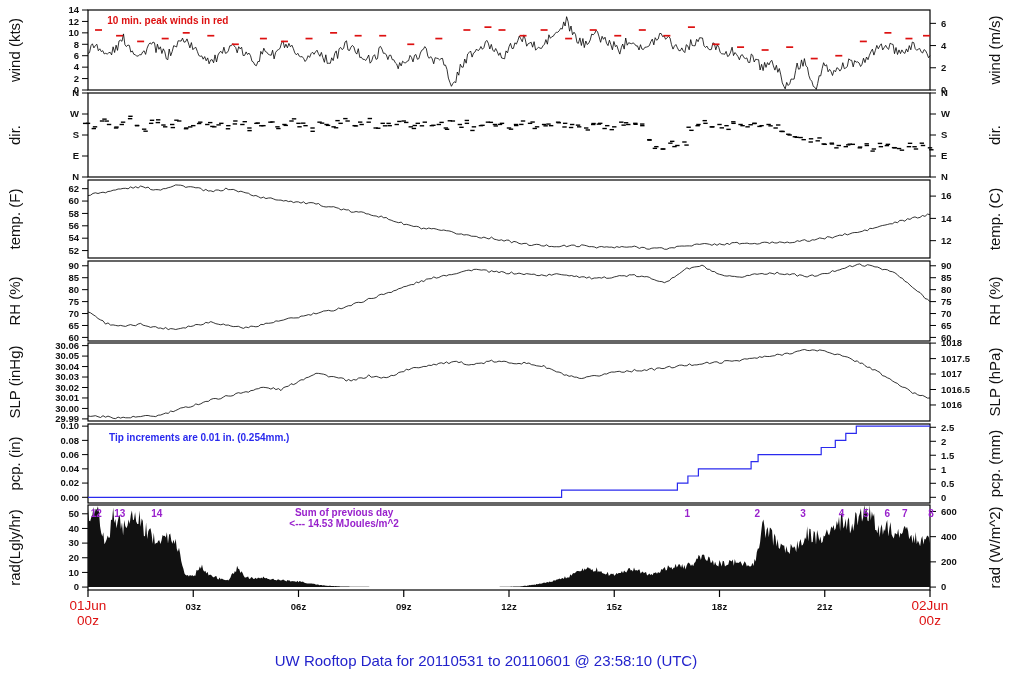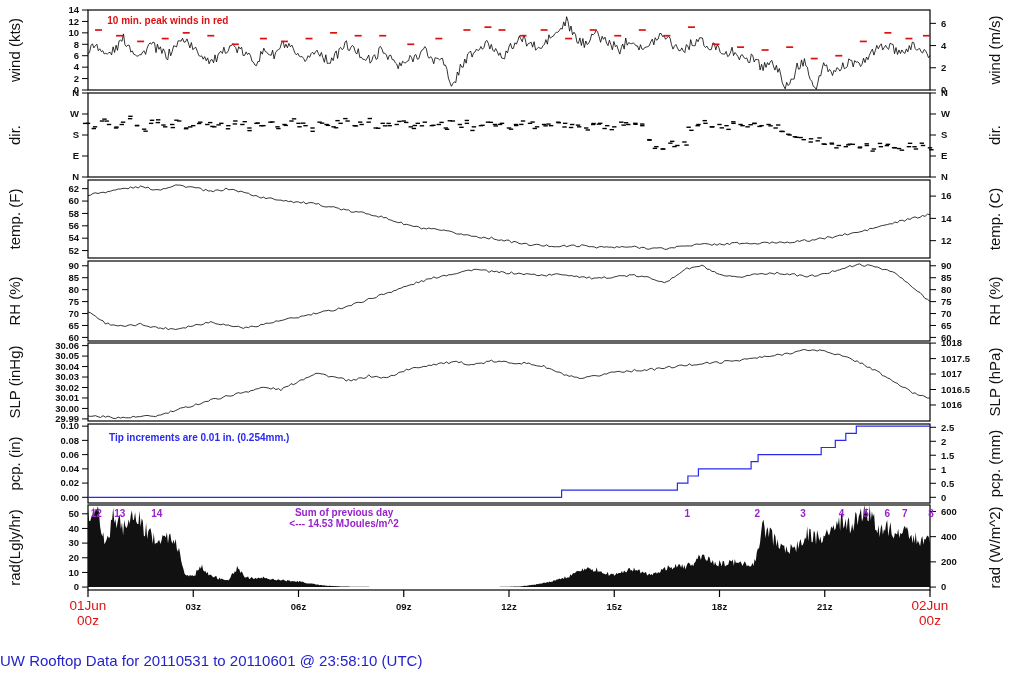--- a/index.html
+++ b/index.html
@@ -2,21 +2,21 @@
 <html><head>
 <meta charset="utf-8">
 <style>
   html,body{margin:0;padding:0;background:#ffffff;}
   .figure{position:relative;width:1024px;height:700px;background:#ffffff;font-family:"Liberation Sans",sans-serif;}
   .figure svg{position:absolute;left:0;overflow:visible;}
   text{font-family:"Liberation Sans",sans-serif;}
   .tick{font-size:9.5px;font-weight:700;fill:#111111;}
   .axtitle{font-size:15px;font-weight:400;fill:#111111;}
   .ann{font-size:10px;font-weight:700;}
-  .page-title{position:absolute;top:652px;left:0;width:940px;text-align:left;font-size:15px;color:#2323cc;}
+  .page-title{position:absolute;top:652px;left:16px;width:940px;text-align:center;font-size:15px;color:#2323cc;}
 </style>
 </head>
 <body>
 
 <div class="figure">
   <svg width="1024" height="80" style="top:10px">
       <rect x="88" y="0" width="842" height="80" fill="#ffffff" stroke="#000000" stroke-width="1.2"></rect>
       <polyline points="88.0,43.4 89.5,42.7 91.0,35.6 92.4,33.8 93.9,37.9 95.4,35.5 96.9,34.3 98.3,40.7 99.8,38.8 101.3,41.6 102.8,40.7 104.2,43.9 105.7,43.3 107.2,44.1 108.7,42.8 110.2,42.3 111.6,44.9 113.1,36.8 114.6,42.5 116.1,35.2 117.5,40.4 119.0,31.0 120.5,30.2 122.0,31.3 123.5,23.9 124.9,34.6 126.4,36.6 127.9,35.0 129.4,35.5 130.8,42.1 132.3,40.9 133.8,44.3 135.3,44.7 136.7,46.2 138.2,45.9 139.7,44.7 141.2,44.8 142.7,41.9 144.1,40.8 145.6,44.4 147.1,38.2 148.6,34.6 150.0,32.8 151.5,34.2 153.0,32.0 154.5,32.8 156.0,42.6 157.4,34.2 158.9,39.3 160.4,36.8 161.9,43.5 163.3,38.8 164.8,41.8 166.3,48.8 167.8,49.7 169.2,39.0 170.7,45.8 172.2,41.5 173.7,35.7 175.2,36.3 176.6,37.0 178.1,30.8 179.6,30.9 181.1,31.1 182.5,28.1 184.0,32.2 185.5,31.8 187.0,28.9 188.4,33.0 189.9,37.9 191.4,32.6 192.9,39.7 194.4,38.0 195.8,37.3 197.3,41.3 198.8,45.5 200.3,46.3 201.7,45.9 203.2,49.2 204.7,46.6 206.2,50.8 207.7,47.9 209.1,53.8 210.6,50.1 212.1,49.6 213.6,52.8 215.0,44.9 216.5,52.0 218.0,45.0 219.5,42.4 220.9,41.3 222.4,43.4 223.9,37.2 225.4,43.3 226.9,42.8 228.3,40.9 229.8,35.8 231.3,35.7 232.8,33.7 234.2,36.0 235.7,37.5 237.2,42.8 238.7,36.7 240.2,38.9 241.6,37.2 243.1,45.5 244.6,45.4 246.1,41.9 247.5,44.5 249.0,43.1 250.5,45.6 252.0,51.3 253.4,52.1 254.9,55.0 256.4,55.7 257.9,51.5 259.4,51.5 260.8,41.4 262.3,44.2 263.8,38.2 265.3,41.5 266.7,42.1 268.2,44.2 269.7,44.9 271.2,45.3 272.6,40.2 274.1,48.9 275.6,42.5 277.1,40.4 278.6,39.5 280.0,38.4 281.5,33.0 283.0,30.9 284.5,37.7 285.9,34.2 287.4,37.8 288.9,33.4 290.4,36.8 291.9,35.2 293.3,38.5 294.8,42.9 296.3,44.8 297.8,43.3 299.2,46.1 300.7,46.8 302.2,46.6 303.7,48.6 305.1,51.5 306.6,49.6 308.1,45.7 309.6,47.4 311.1,43.6 312.5,42.2 314.0,44.3 315.5,41.9 317.0,40.2 318.4,43.6 319.9,46.3 321.4,42.4 322.9,47.7 324.4,52.3 325.8,44.8 327.3,53.5 328.8,53.2 330.3,53.3 331.7,47.8 333.2,50.6 334.7,43.5 336.2,40.9 337.6,48.5 339.1,38.8 340.6,37.4 342.1,39.6 343.6,38.4 345.0,32.1 346.5,30.8 348.0,40.0 349.5,40.5 350.9,37.2 352.4,35.4 353.9,37.0 355.4,42.3 356.8,44.1 358.3,38.7 359.8,47.5 361.3,47.2 362.8,49.3 364.2,49.3 365.7,50.5 367.2,48.1 368.7,45.0 370.1,53.2 371.6,51.3 373.1,46.3 374.6,44.7 376.1,49.4 377.5,48.6 379.0,37.6 380.5,36.4 382.0,39.2 383.4,43.3 384.9,43.2 386.4,45.0 387.9,49.6 389.3,45.3 390.8,45.2 392.3,49.7 393.8,49.8 395.3,52.8 396.7,54.0 398.2,58.8 399.7,52.6 401.2,55.9 402.6,51.2 404.1,52.6 405.6,53.0 407.1,51.2 408.6,50.7 410.0,45.4 411.5,47.4 413.0,51.9 414.5,45.4 415.9,44.5 417.4,49.3 418.9,48.6 420.4,43.0 421.8,40.2 423.3,39.4 424.8,36.6 426.3,38.6 427.8,46.1 429.2,48.3 430.7,46.6 432.2,48.8 433.7,53.8 435.1,47.7 436.6,48.2 438.1,48.5 439.6,49.9 441.0,48.6 442.5,48.4 444.0,55.2 445.5,55.1 447.0,59.5 448.4,68.1 449.9,72.4 451.4,76.3 452.9,73.5 454.3,71.8 455.8,72.6 457.3,62.0 458.8,65.2 460.3,54.2 461.7,57.1 463.2,57.2 464.7,49.0 466.2,53.2 467.6,44.0 469.1,42.6 470.6,41.0 472.1,47.1 473.5,43.1 475.0,42.0 476.5,39.0 478.0,40.7 479.5,39.5 480.9,36.5 482.4,39.3 483.9,37.6 485.4,31.9 486.8,30.4 488.3,33.2 489.8,39.0 491.3,34.4 492.8,40.1 494.2,41.7 495.7,38.5 497.2,41.5 498.7,45.4 500.1,42.8 501.6,48.0 503.1,48.4 504.6,48.8 506.0,40.9 507.5,42.9 509.0,36.8 510.5,33.3 512.0,38.5 513.4,38.4 514.9,32.8 516.4,34.1 517.9,30.4 519.3,26.0 520.8,28.8 522.3,31.8 523.8,24.9 525.2,29.1 526.7,36.2 528.2,33.7 529.7,33.0 531.2,32.3 532.6,37.2 534.1,31.7 535.6,40.2 537.1,38.7 538.5,37.2 540.0,38.2 541.5,38.4 543.0,35.8 544.5,34.2 545.9,29.6 547.4,34.2 548.9,24.8 550.4,28.3 551.8,26.7 553.3,26.2 554.8,23.7 556.3,22.4 557.7,22.3 559.2,20.8 560.7,18.3 562.2,19.1 563.7,11.9 565.1,16.0 566.6,6.7 568.1,11.7 569.6,21.2 571.0,16.0 572.5,24.8 574.0,22.2 575.5,24.4 577.0,32.7 578.4,33.3 579.9,27.9 581.4,35.5 582.9,28.5 584.3,37.6 585.8,31.0 587.3,34.6 588.8,33.0 590.2,30.0 591.7,24.1 593.2,24.8 594.7,23.4 596.2,20.2 597.6,21.9 599.1,26.8 600.6,32.3 602.1,26.3 603.5,29.3 605.0,27.2 606.5,33.2 608.0,35.6 609.4,30.2 610.9,34.7 612.4,39.8 613.9,31.5 615.4,36.6 616.8,35.4 618.3,40.1 619.8,44.1 621.3,37.7 622.7,34.0 624.2,39.1 625.7,28.0 627.2,35.2 628.7,32.7 630.1,33.3 631.6,33.7 633.1,32.9 634.6,33.9 636.0,35.9 637.5,35.9 639.0,40.0 640.5,34.7 641.9,39.0 643.4,39.5 644.9,37.3 646.4,37.1 647.9,36.6 649.3,35.7 650.8,31.7 652.3,29.1 653.8,34.9 655.2,27.7 656.7,30.3 658.2,29.0 659.7,23.4 661.2,23.6 662.6,26.6 664.1,25.9 665.6,29.3 667.1,27.6 668.5,26.5 670.0,27.9 671.5,34.7 673.0,39.1 674.4,36.2 675.9,34.5 677.4,37.8 678.9,40.7 680.4,40.6 681.8,37.9 683.3,41.0 684.8,42.6 686.3,34.7 687.7,35.8 689.2,39.8 690.7,29.6 692.2,35.5 693.6,35.7 695.1,35.8 696.6,29.3 698.1,31.7 699.6,27.7 701.0,27.9 702.5,28.0 704.0,35.8 705.5,37.5 706.9,36.1 708.4,38.9 709.9,39.8 711.4,39.4 712.9,32.9 714.3,33.4 715.8,39.8 717.3,34.7 718.8,37.3 720.2,42.4 721.7,43.8 723.2,43.9 724.7,44.3 726.1,41.4 727.6,46.5 729.1,45.6 730.6,42.1 732.1,37.2 733.5,45.6 735.0,42.5 736.5,44.4 738.0,46.6 739.4,49.8 740.9,45.4 742.4,44.7 743.9,47.6 745.4,48.6 746.8,47.9 748.3,52.4 749.8,52.5 751.3,44.0 752.7,45.3 754.2,52.0 755.7,49.2 757.2,49.6 758.6,49.7 760.1,60.0 761.6,54.3 763.1,60.6 764.6,52.4 766.0,57.4 767.5,52.6 769.0,54.9 770.5,51.4 771.9,50.4 773.4,55.9 774.9,60.1 776.4,55.3 777.8,62.3 779.3,58.5 780.8,64.9 782.3,72.9 783.8,76.2 785.2,78.9 786.7,72.4 788.2,75.5 789.7,73.9 791.1,69.0 792.6,69.2 794.1,69.1 795.6,60.7 797.1,53.0 798.5,59.2 800.0,58.7 801.5,49.9 803.0,56.3 804.4,48.6 805.9,55.8 807.4,57.2 808.9,65.6 810.3,69.5 811.8,71.2 813.3,76.4 814.8,77.3 816.3,79.4 817.7,73.4 819.2,65.7 820.7,65.9 822.2,58.4 823.6,52.7 825.1,56.0 826.6,54.8 828.1,61.8 829.6,59.4 831.0,61.5 832.5,65.5 834.0,60.3 835.5,61.8 836.9,57.7 838.4,58.6 839.9,61.1 841.4,58.9 842.8,52.7 844.3,58.7 845.8,57.9 847.3,56.6 848.8,48.8 850.2,50.1 851.7,50.3 853.2,56.9 854.7,50.6 856.1,52.2 857.6,51.8 859.1,53.0 860.6,56.5 862.0,54.3 863.5,48.2 865.0,52.6 866.5,47.0 868.0,49.7 869.4,45.3 870.9,41.8 872.4,39.1 873.9,45.1 875.3,40.7 876.8,35.4 878.3,38.8 879.8,35.8 881.3,33.8 882.7,39.9 884.2,37.6 885.7,35.3 887.2,38.1 888.6,39.4 890.1,33.2 891.6,34.0 893.1,34.5 894.5,43.7 896.0,37.5 897.5,44.5 899.0,39.9 900.5,43.6 901.9,39.9 903.4,42.5 904.9,43.4 906.4,38.9 907.8,41.9 909.3,35.6 910.8,39.8 912.3,32.1 913.8,32.7 915.2,38.6 916.7,40.3 918.2,39.2 919.7,38.5 921.1,41.8 922.6,43.0 924.1,39.6 925.6,40.7 927.0,43.6 928.5,47.7 930.0,45.7" fill="none" stroke="#000000" stroke-width="0.8"></polyline>
       <line x1="95.025" x2="102.025" y1="20" y2="20" stroke="#dd1111" stroke-width="1.7"></line>
       <line x1="116.075" x2="123.075" y1="25.714285714285715" y2="25.714285714285715" stroke="#dd1111" stroke-width="1.7"></line>

